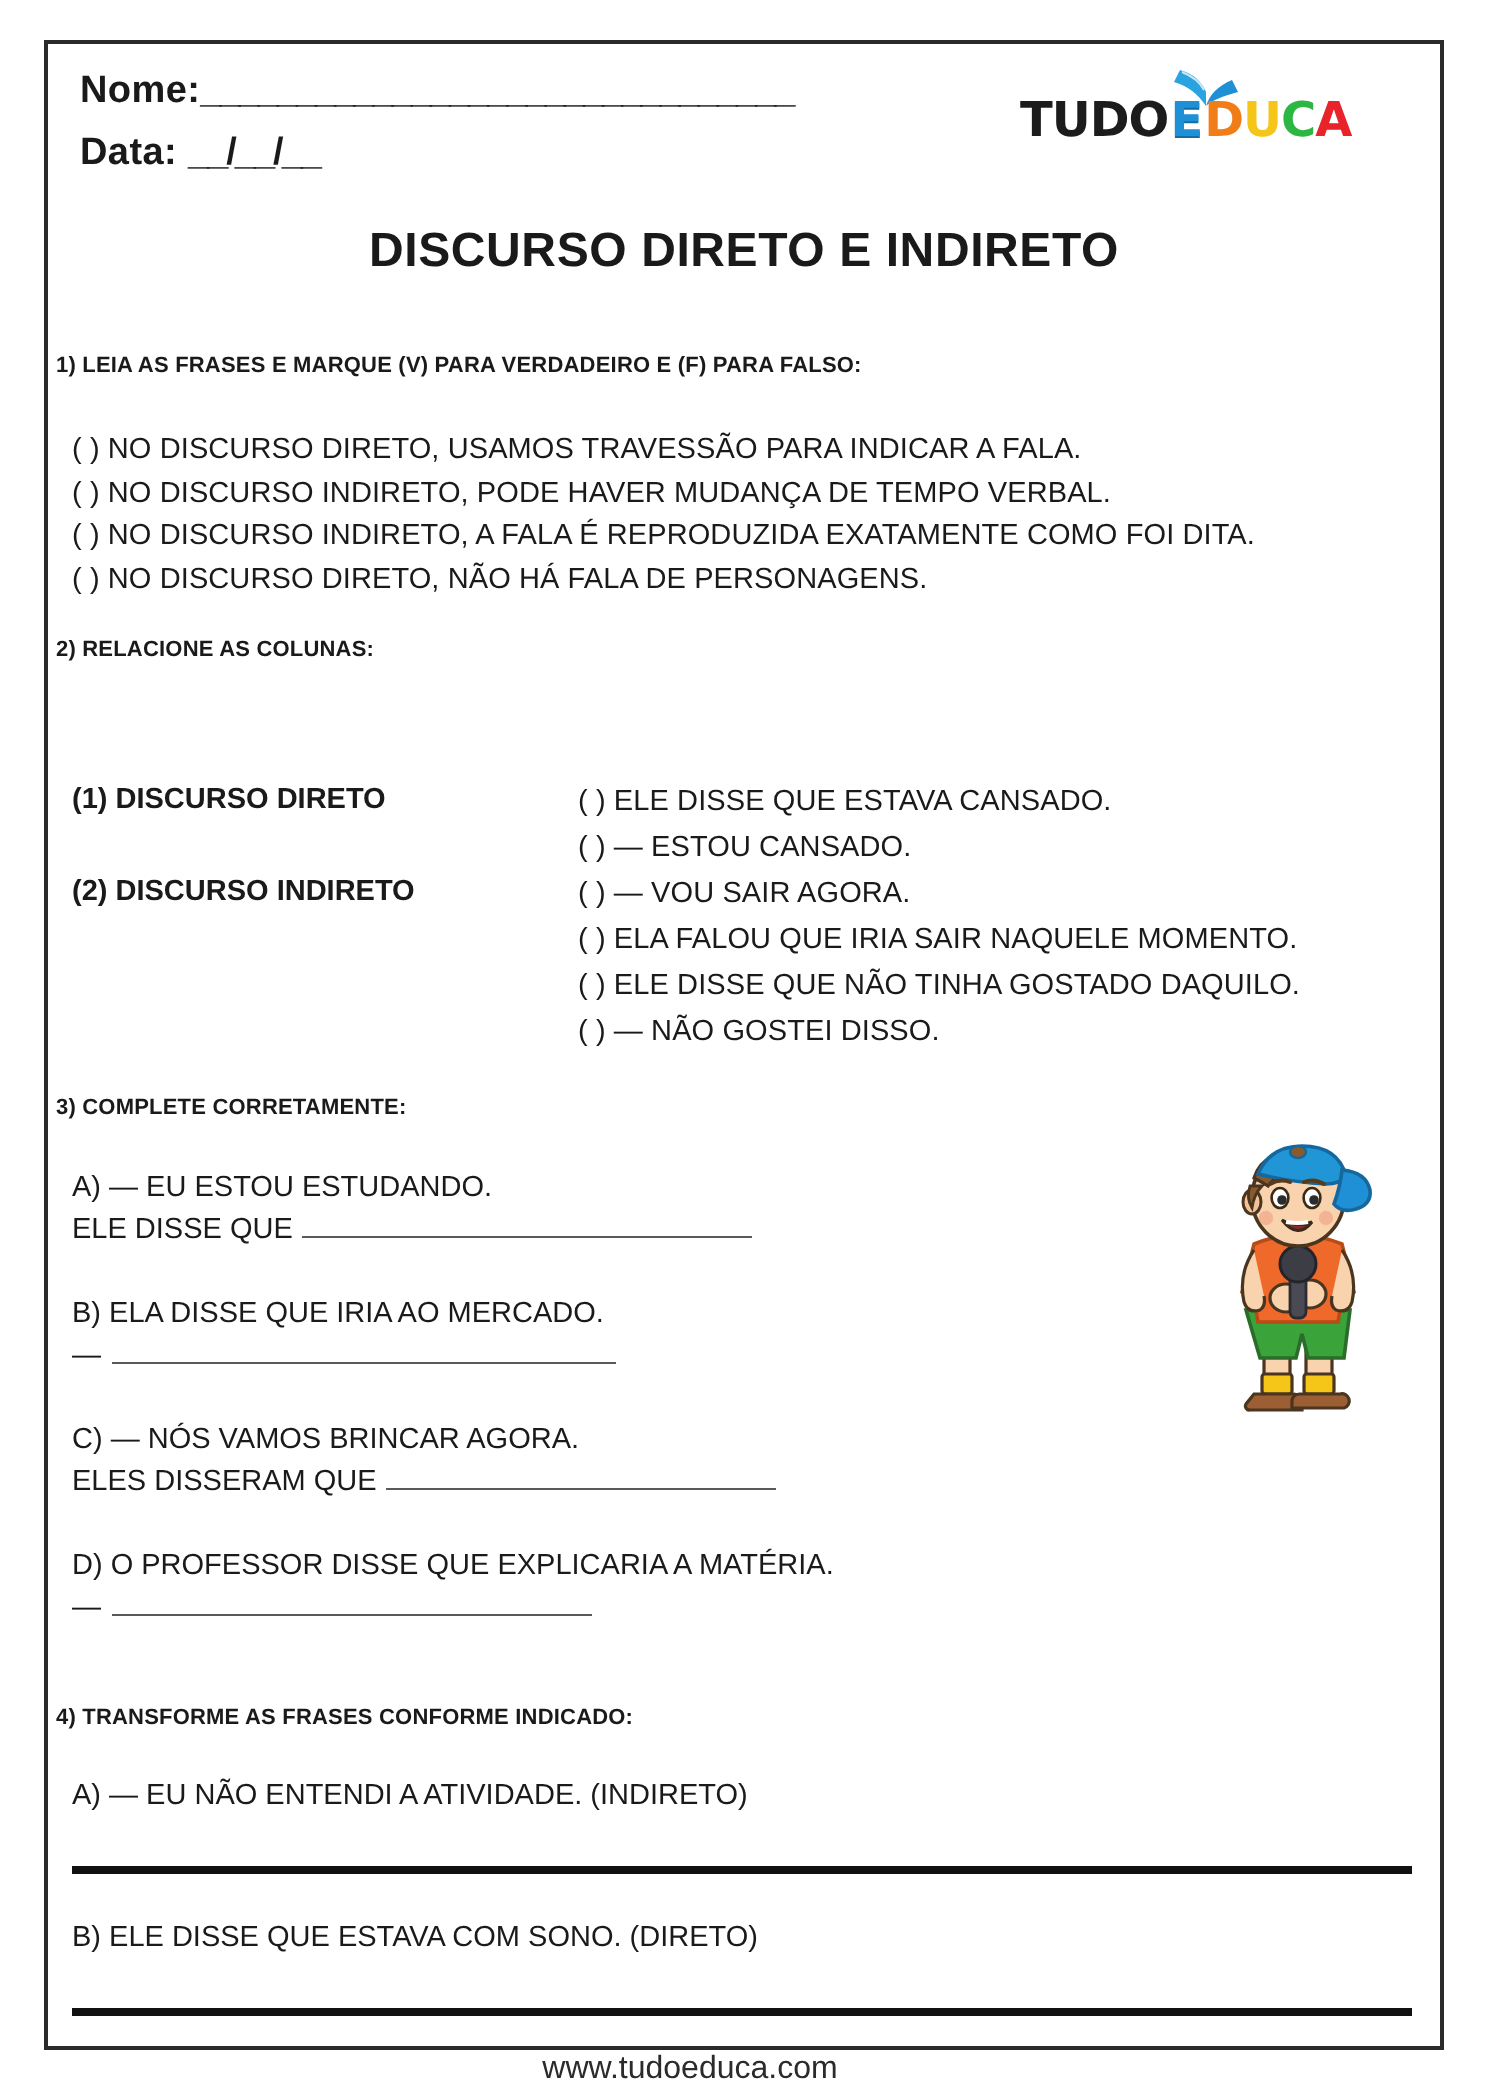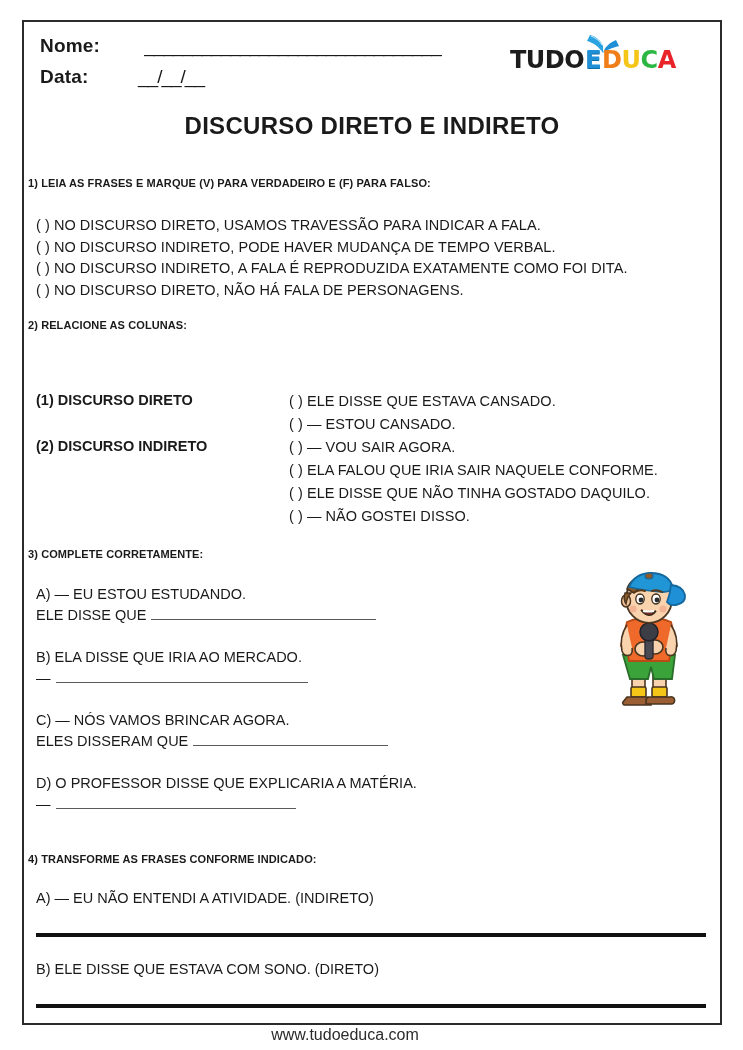--- a/index.html
+++ b/index.html
@@ -42,22 +42,21 @@
     letter-spacing: .2px;
     white-space: nowrap;
   }
   #nome-row { left: 16px; top: 13px; }
   #data-row { left: 16px; top: 44px; }
   .field-label { display: inline-block; }
   .field-rule {
     display: inline-block;
     vertical-align: baseline;
     letter-spacing: -1px;
-    font-weight: normal;
-    margin-left: 44px;
+    font-weight: bold;
   }
 
   #logo-block {
     position: absolute;
     right: 5px;
     top: 12px;
     width: 205px;
     height: 52px;
   }
   #logo-wordmark {
@@ -237,21 +236,21 @@
 
   <div class="q-heading" id="q2-heading">2) RELACIONE AS COLUNAS:</div>
   <div id="q2-left">
     <div class="col-label">(1) DISCURSO DIRETO</div>
     <div class="col-label">(2) DISCURSO INDIRETO</div>
   </div>
   <div id="q2-right">
     <div class="q-line">( ) ELE DISSE QUE ESTAVA CANSADO.</div>
     <div class="q-line">( ) — ESTOU CANSADO.</div>
     <div class="q-line">( ) — VOU SAIR AGORA.</div>
-    <div class="q-line">( ) ELA FALOU QUE IRIA SAIR NAQUELE CONFORME.</div>
+    <div class="q-line">( ) ELA FALOU QUE IRIA SAIR NAQUELE MOMENTO.</div>
     <div class="q-line">( ) ELE DISSE QUE NÃO TINHA GOSTADO DAQUILO.</div>
     <div class="q-line">( ) — NÃO GOSTEI DISSO.</div>
   </div>
 
   <div class="q-heading" id="q3-heading">3) COMPLETE CORRETAMENTE:</div>
   <div id="q3-body">
 
     <div class="q3-item">
       <div class="stmt">A) — EU ESTOU ESTUDANDO.</div>
       <div class="q3-answer">

